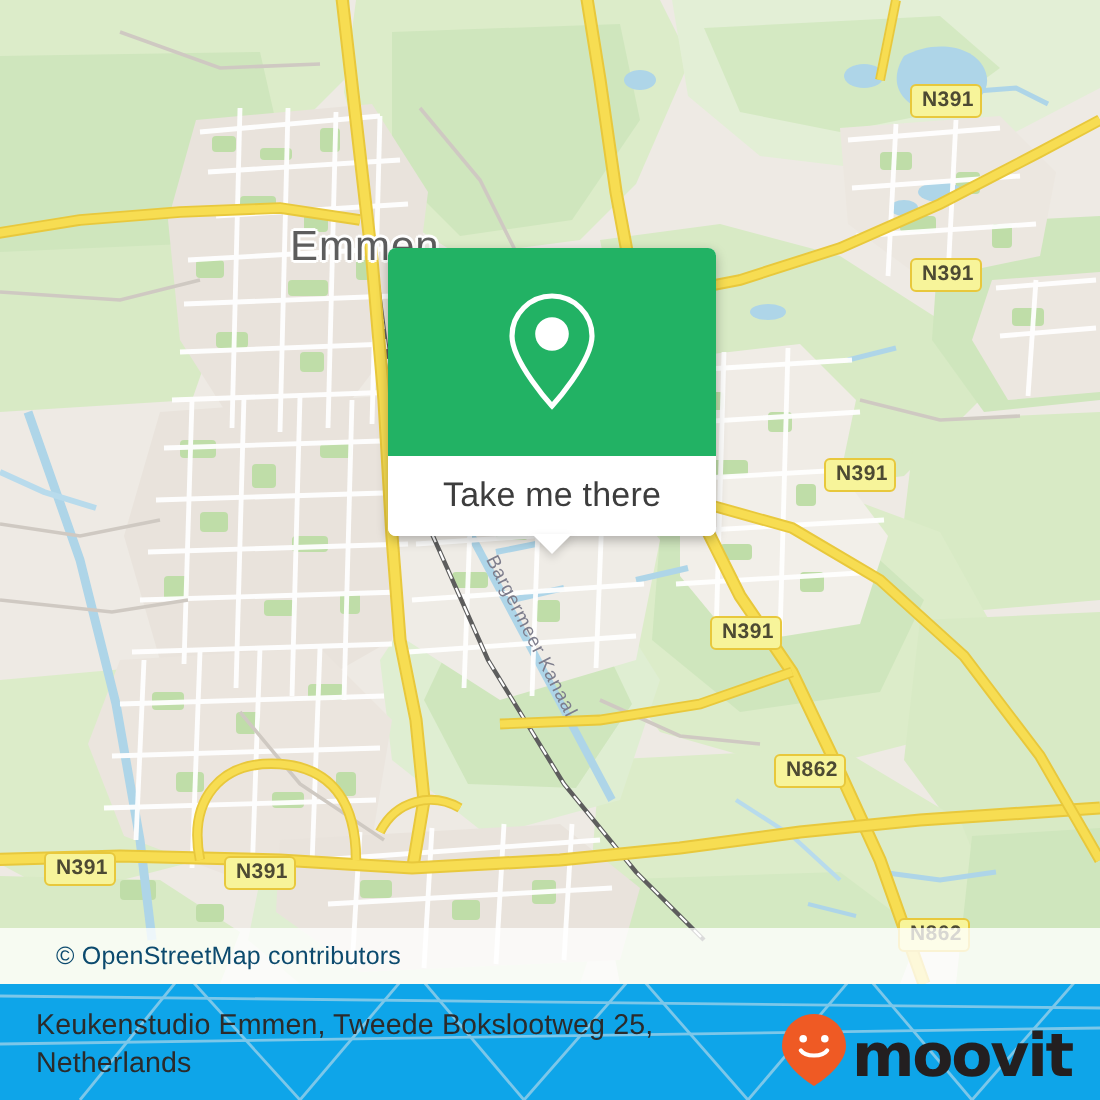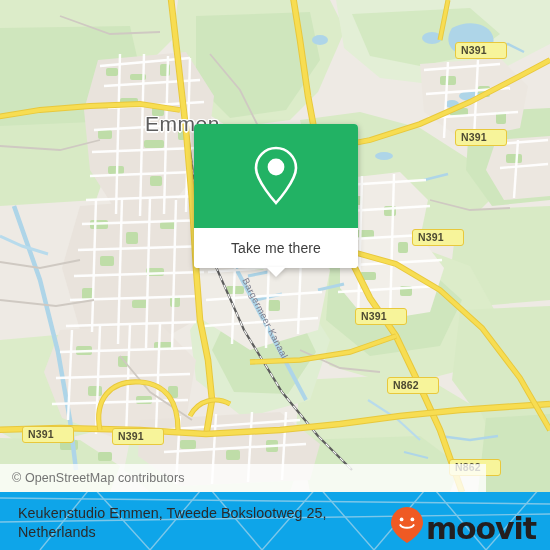--- a/index.html
+++ b/index.html
@@ -20,21 +20,21 @@
   
   .shield {
     position:absolute;
     background:#f7f49a;
     border:1.6px solid #e8c83c;
     border-radius:3px;
     color:#4d4a33;
     font-size:10.5px;
     font-weight:bold;
     letter-spacing:.2px;
-    padding:1px 19px 2px 5px;
+    padding:1px 3px 2px 5px;
     line-height:12px;
     white-space:nowrap;
     font-family:"Liberation Sans", sans-serif;
   }
 
   
   .place-label {
     position:absolute;
     font-size:21px;
     color:#5d5d5d;
@@ -75,45 +75,45 @@
     display:flex; align-items:center; justify-content:center;
   }
   .popup-foot {
     height:40px;
     background:#ffffff;
     border-radius:0 0 4px 4px;
     display:flex; align-items:center; justify-content:center;
     position:relative;
   }
   .popup-foot-label {
-    font-size:14px;
+    font-size:17px;
     color:#3d3d3d;
     letter-spacing:.1px;
   }
   .popup-tail {
     position:absolute;
     left:50%; bottom:-9px;
     margin-left:-10px;
     width:0; height:0;
     border-left:10px solid transparent;
     border-right:10px solid transparent;
     border-top:10px solid #ffffff;
     filter:drop-shadow(0 2px 2px rgba(0,0,0,.16));
   }
 
   
   .attribution {
     position:absolute;
     left:0; top:464px;
-    width:486px; height:28px;
+    width:550px; height:28px;
     background:rgba(255,255,255,.78);
     display:flex; align-items:center;
-    padding-left:12px;
+    padding-left:28px;
     font-size:12.5px;
-    color:#737373;
+    color:#0c4a6e;
     letter-spacing:.1px;
   }
 
   
   .footer {
     position:absolute;
     left:0; top:492px;
     width:550px; height:58px;
     background:#0ea5e9;
     overflow:hidden;

